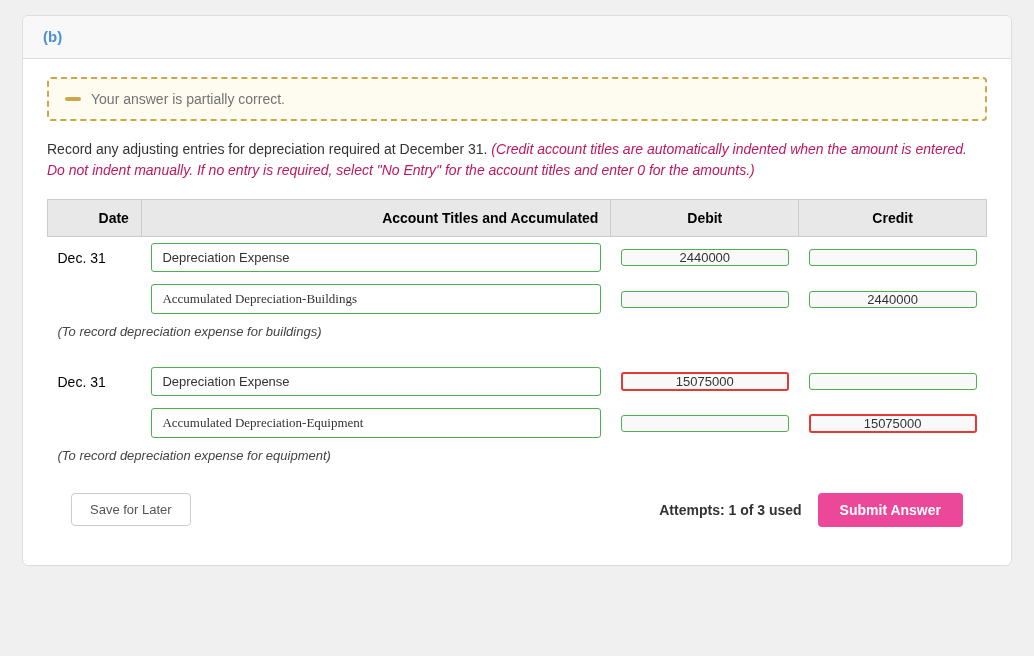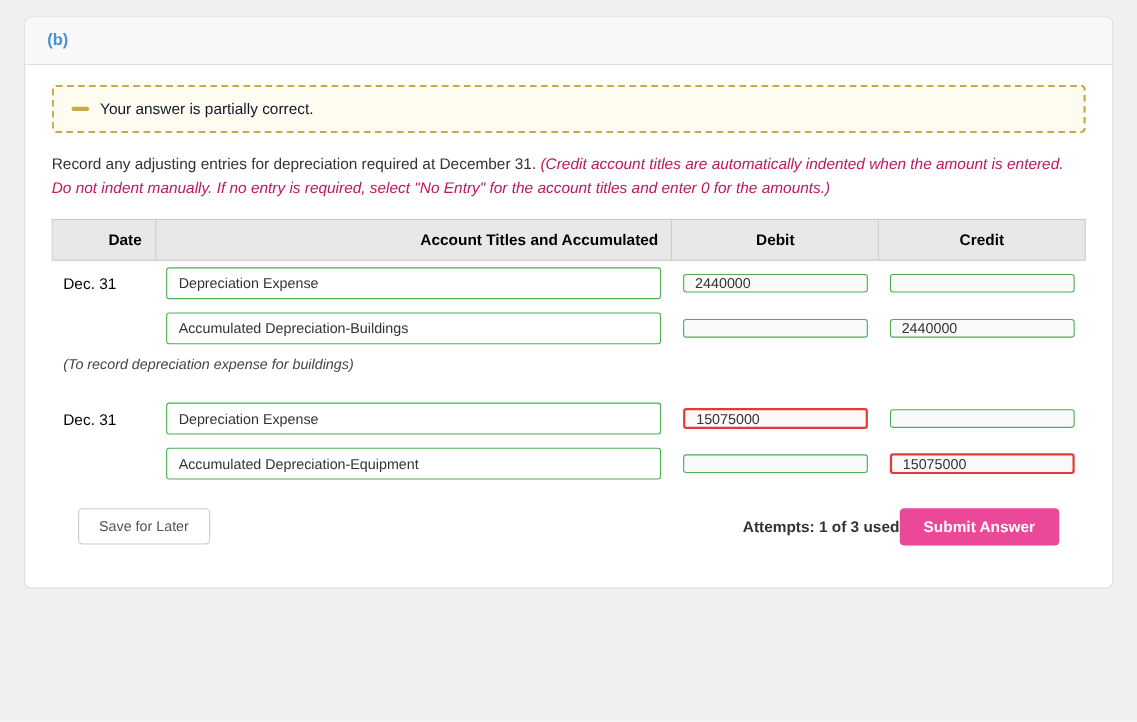--- a/index.html
+++ b/index.html
@@ -46,21 +46,21 @@
     }
     .alert-icon {
       background: #c8a84b;
       width: 16px;
       height: 4px;
       border-radius: 2px;
       flex-shrink: 0;
     }
     .alert-text {
       font-size: 14px;
-      color: #0f172a;
+      color: #737373;
     }
     .instruction-text {
       font-size: 14px;
       color: #333;
       margin-bottom: 18px;
       line-height: 1.5;
     }
     .instruction-italic {
       font-style: italic;
       color: #be185d;
@@ -107,30 +107,31 @@
     .input-account {
       width: 100%;
       padding: 6px 10px;
       border: 1px solid #4caf50;
       border-radius: 3px;
       background: #fff;
       font-size: 13px;
       color: #333;
     }
     .input-account.indented {
+      font-family: Liberation Serif, serif;
     }
     .input-amount {
       width: 100%;
       padding: 0 10px;
       border: 1px solid #4caf50;
       border-radius: 3px;
       background: #f9f9f9;
       font-size: 13px;
       color: #333;
-      text-align: left;
+      text-align: center;
     }
     .input-amount.error {
       border: 2px solid #e53935;
     }
     .input-amount.empty {
       background: #f9f9f9;
     }
     .note-row td {
       font-size: 13px;
       color: #444;
@@ -151,21 +152,21 @@
       background: #fff;
       border: 1px solid #ccc;
       border-radius: 4px;
       font-size: 13px;
       cursor: pointer;
       color: #555;
     }
     .footer-right {
       display: flex;
       align-items: center;
-      gap: 0;
+      gap: 16px;
     }
     .attempts-text {
       font-size: 14px;
       font-weight: bold;
       color: #333;
     }
     .submit-btn {
       padding: 9px 22px;
       background: #ec4899;
       color: #fff;
@@ -229,20 +230,23 @@
             <td class="account-cell"><input type="text" class="input-account" value="Depreciation Expense" style=""></td>
             <td class="debit-cell"><input type="text" class="input-amount error" value="15075000" style=""></td>
             <td class="credit-cell"><input type="text" class="input-amount empty" style=""></td>
           </tr>
           <tr>
             <td class="date-cell"></td>
             <td class="account-cell"><input type="text" class="input-account indented" value="Accumulated Depreciation-Equipment" style=""></td>
             <td class="debit-cell"><input type="text" class="input-amount empty" style=""></td>
             <td class="credit-cell"><input type="text" class="input-amount error" value="15075000" style=""></td>
           </tr>
+          <tr class="note-row">
+            <td colspan="4">(To record depreciation expense for equipment)</td>
+          </tr>
         </tbody>
     </table>
 
     <div class="footer-row">
       <button class="save-later-btn">Save for Later</button>
       <div class="footer-right">
         <span class="attempts-text">Attempts: 1 of 3 used</span>
         <button class="submit-btn">Submit Answer</button>
       </div>
     </div>

